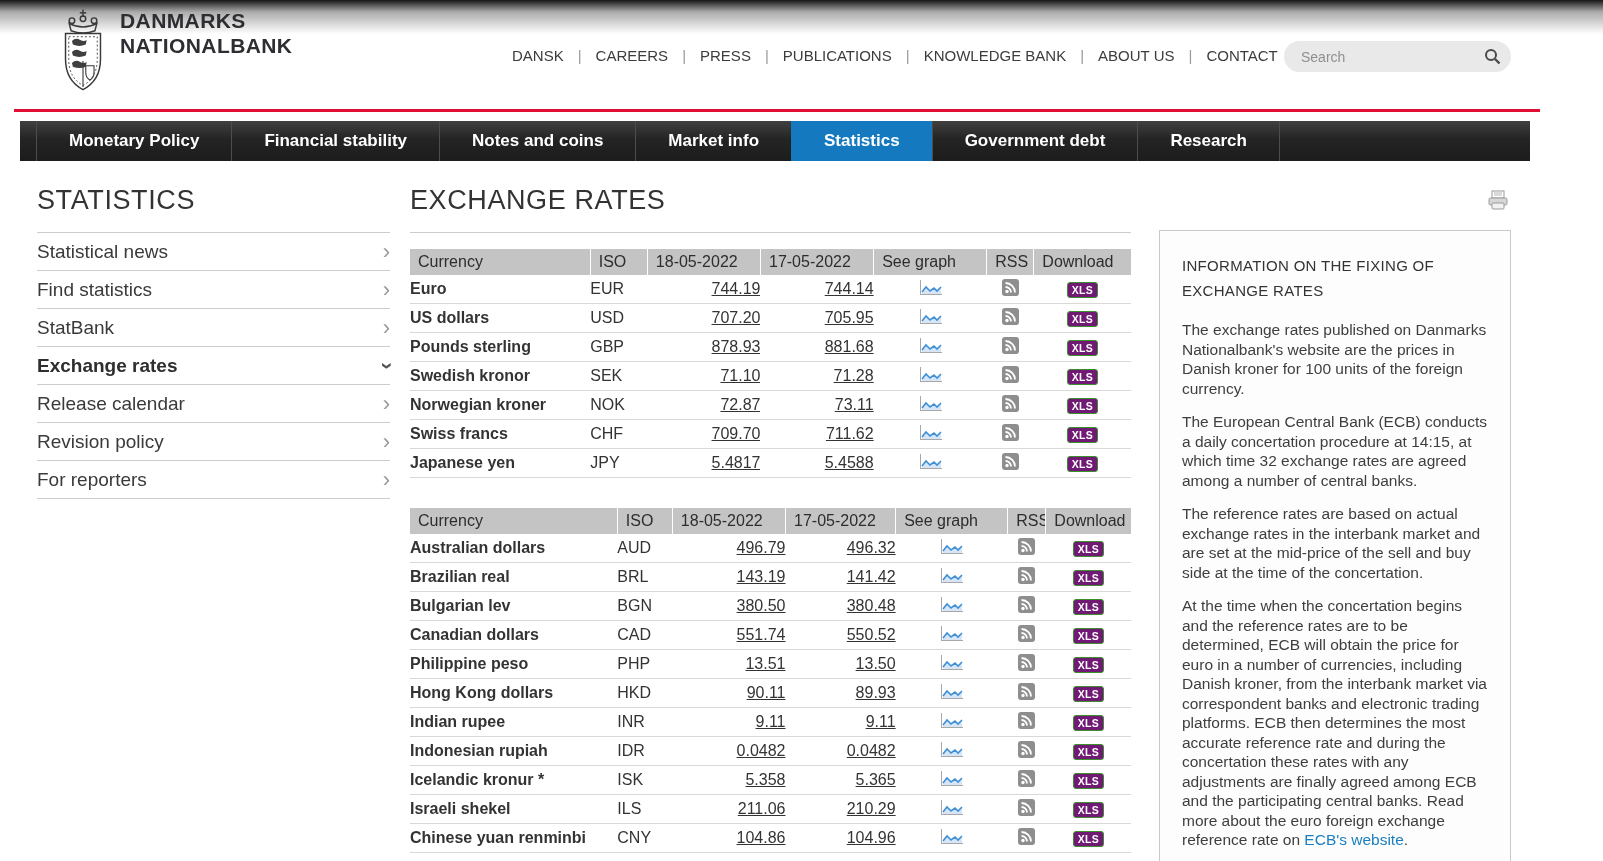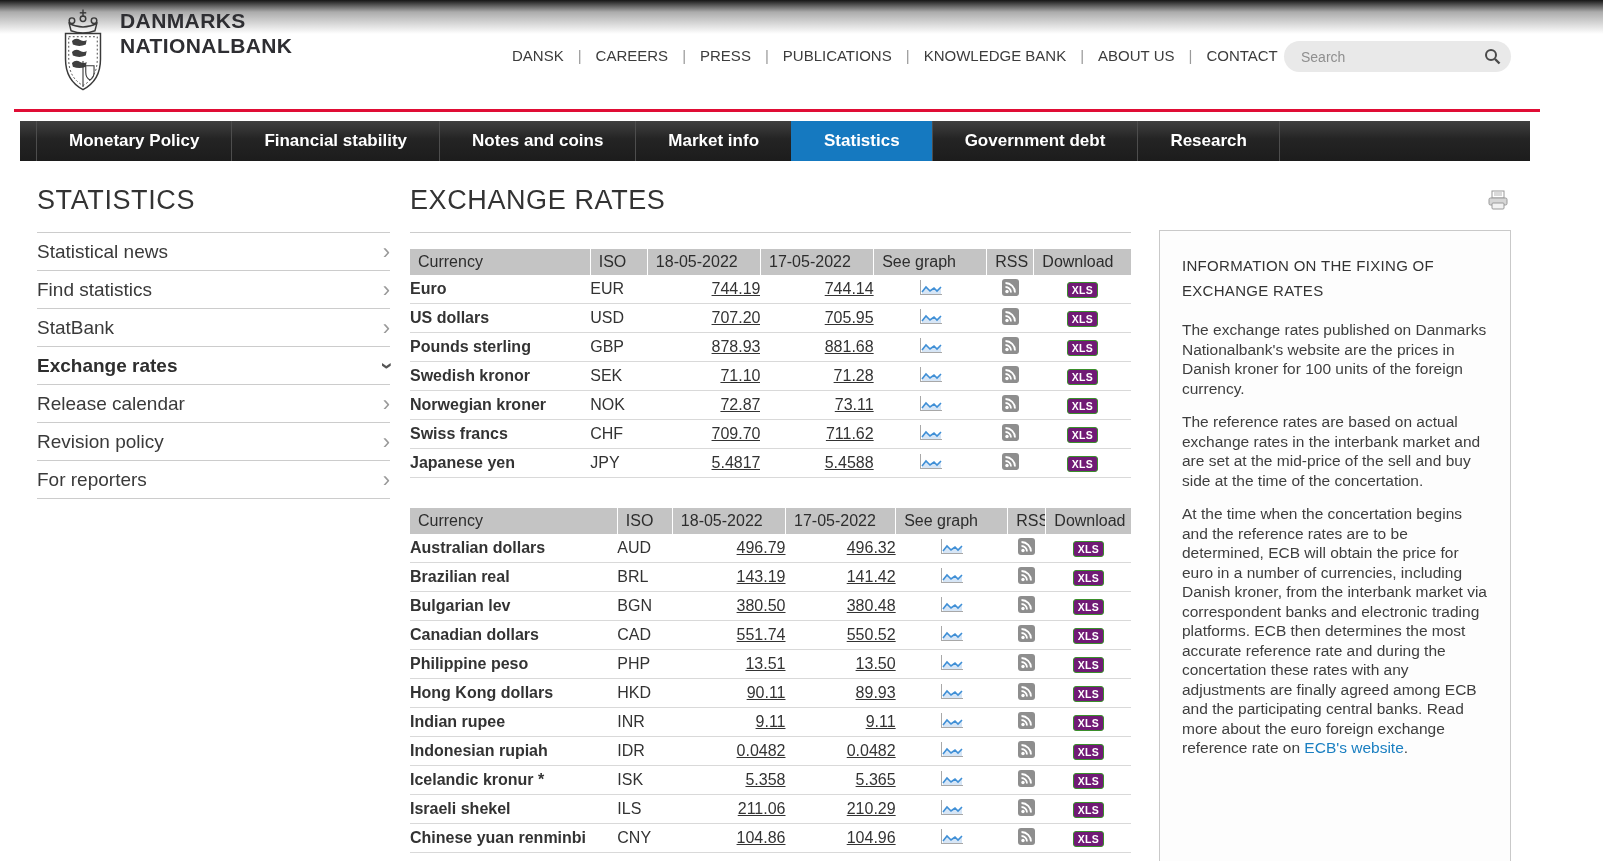--- a/index.html
+++ b/index.html
@@ -726,18 +726,19 @@
       <line x1="7" y1="5" x2="15" y2="5" stroke="#b5b5b5"></line>
       <rect x="2" y="8" width="18" height="7" rx="1.5" fill="#d6d6d6" stroke="#9a9a9a"></rect>
       <rect x="5" y="13" width="12" height="6" rx="1" fill="#f2f2f2" stroke="#9a9a9a"></rect>
     </svg>
   </span>
 
   <div class="info-panel">
     <div class="info-title">INFORMATION ON THE FIXING OF EXCHANGE RATES</div>
     <div id="panelParas">
         <p>The exchange rates published on Danmarks Nationalbank's website are the prices in Danish kroner for 100 units of the foreign currency.</p>
+        <p>The European Central Bank (ECB) conducts a daily concertation procedure at 14:15, at which time 32 exchange rates are agreed among a number of central banks.</p>
         <p>The reference rates are based on actual exchange rates in the interbank market and are set at the mid-price of the sell and buy side at the time of the concertation.</p>
       </div>
     <p><span>At the time when the concertation begins and the reference rates are to be determined, ECB will obtain the price for euro in a number of currencies, including Danish kroner, from the interbank market via correspondent banks and electronic trading platforms. ECB then determines the most accurate reference rate and during the concertation these rates with any adjustments are finally agreed among ECB and the participating central banks. Read more about the euro foreign exchange reference rate on </span><a>ECB's website</a><span>.</span></p>
   </div>
 
 </div>
 
 </body></html>

